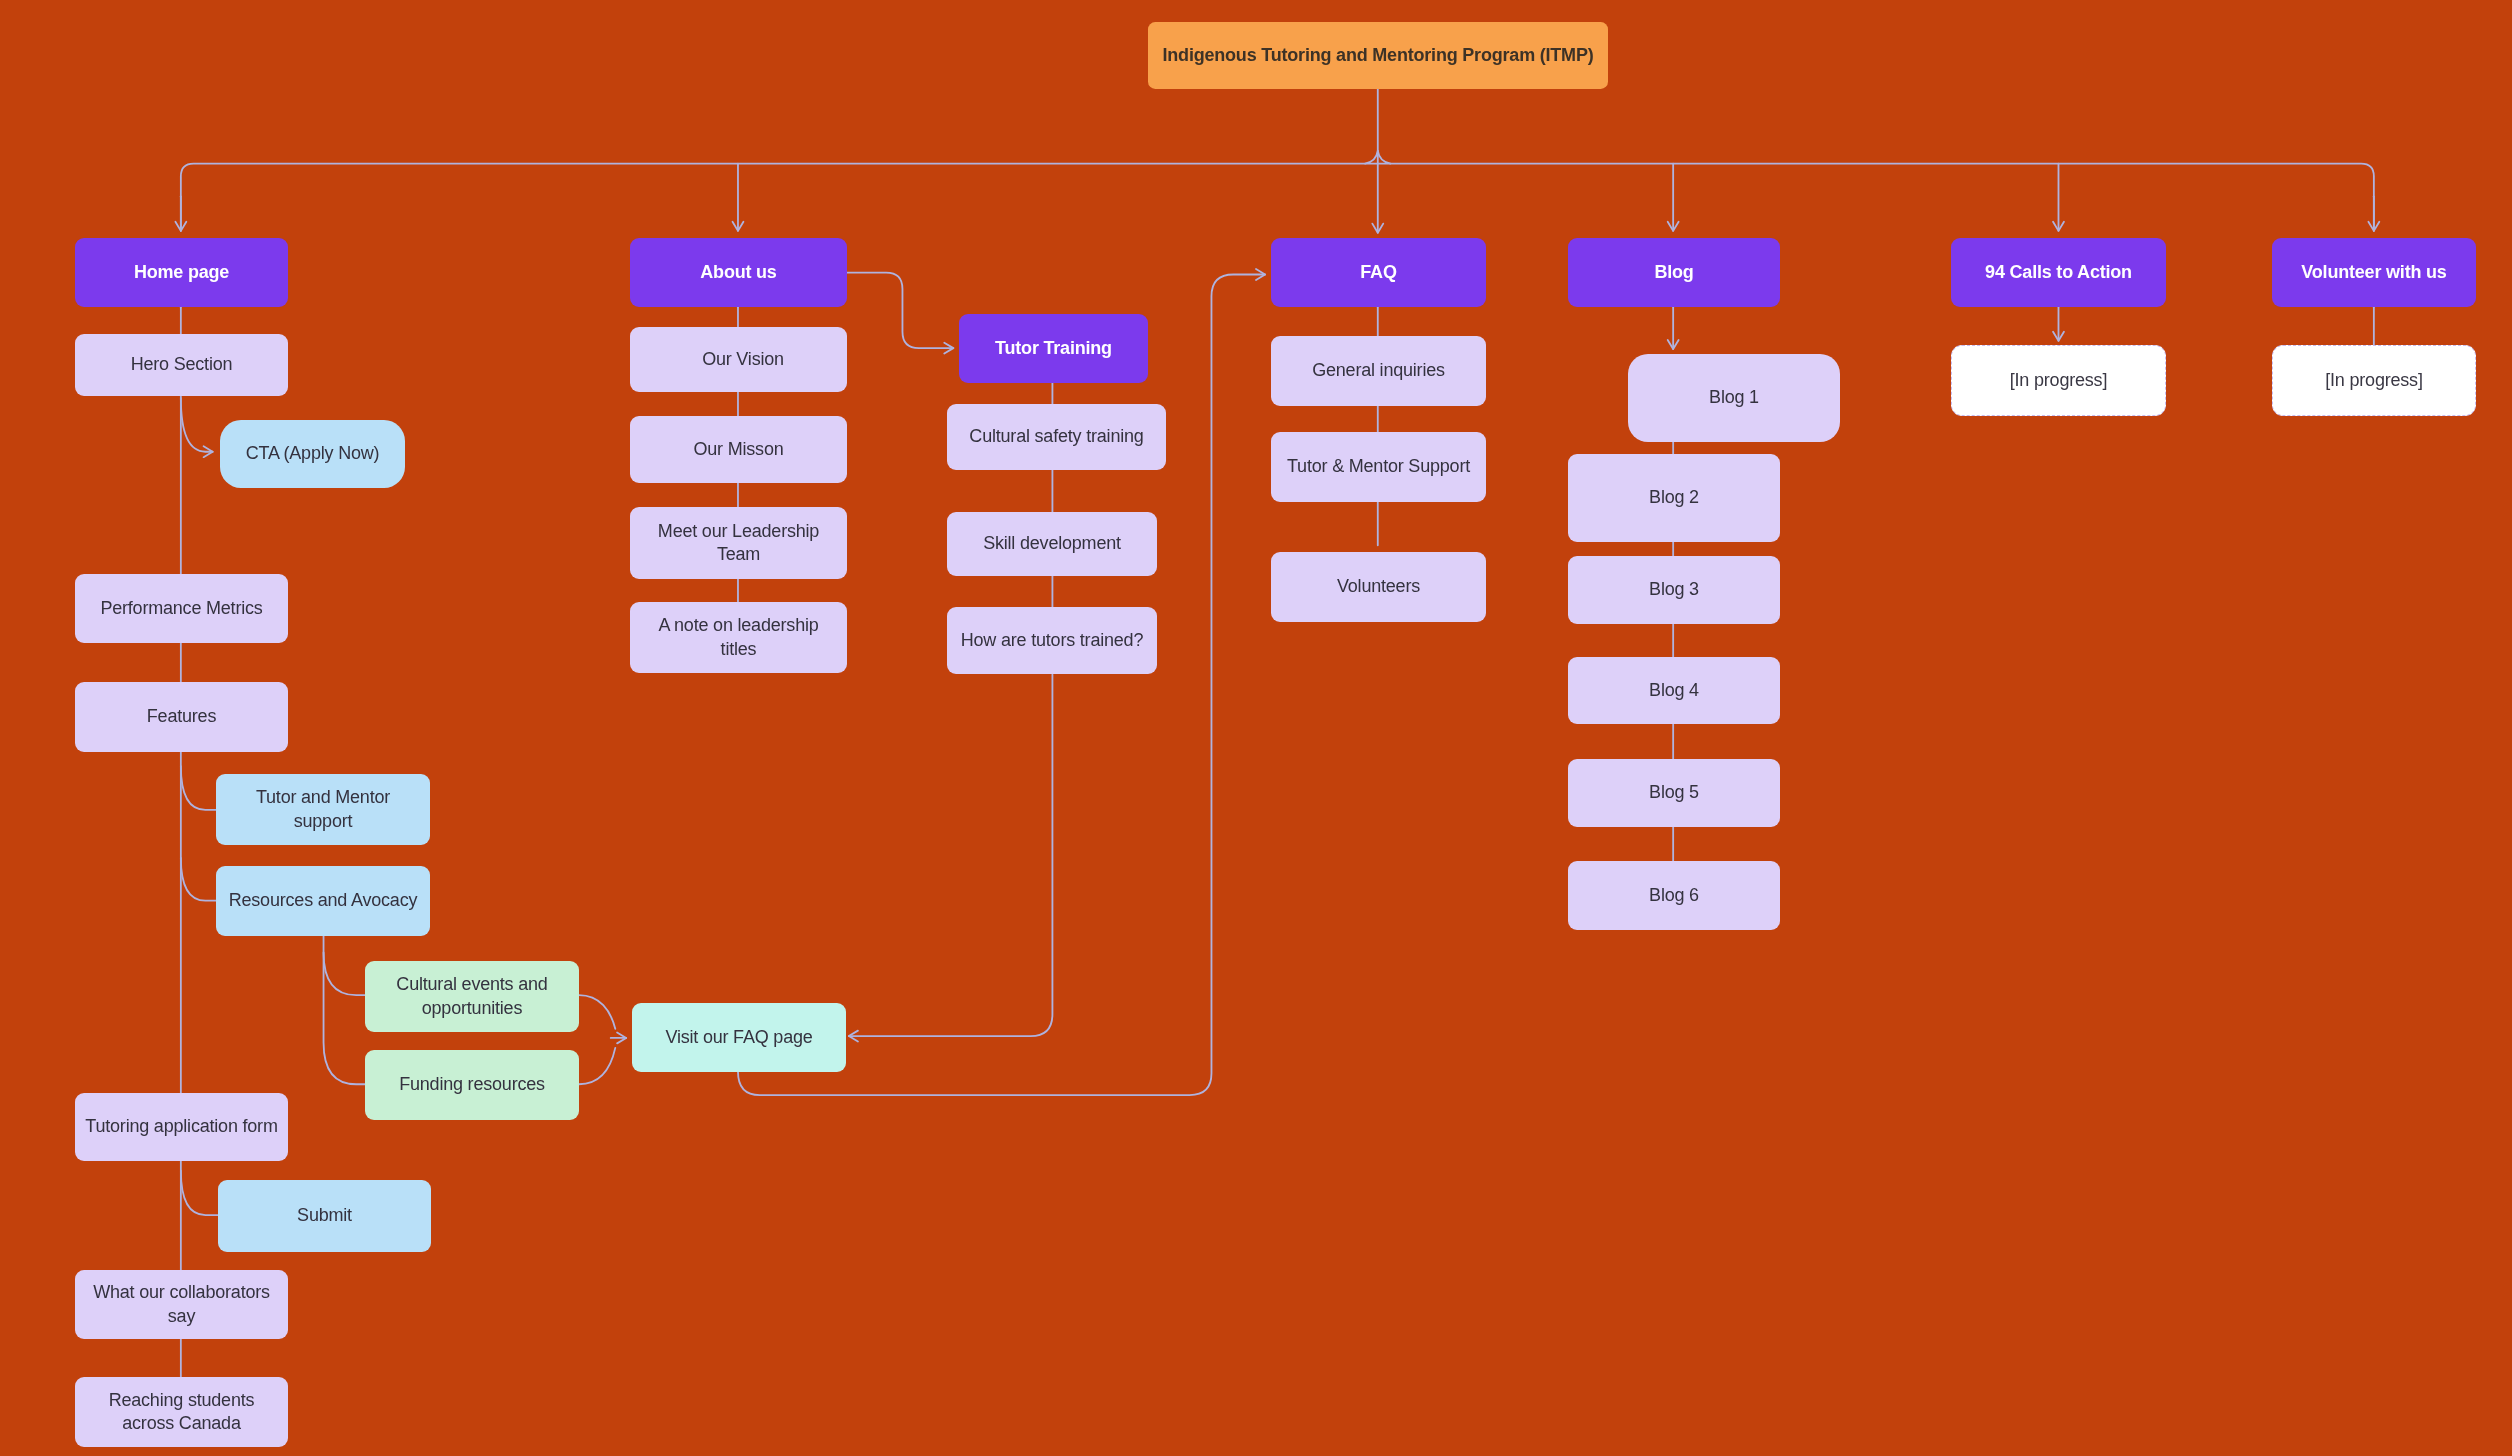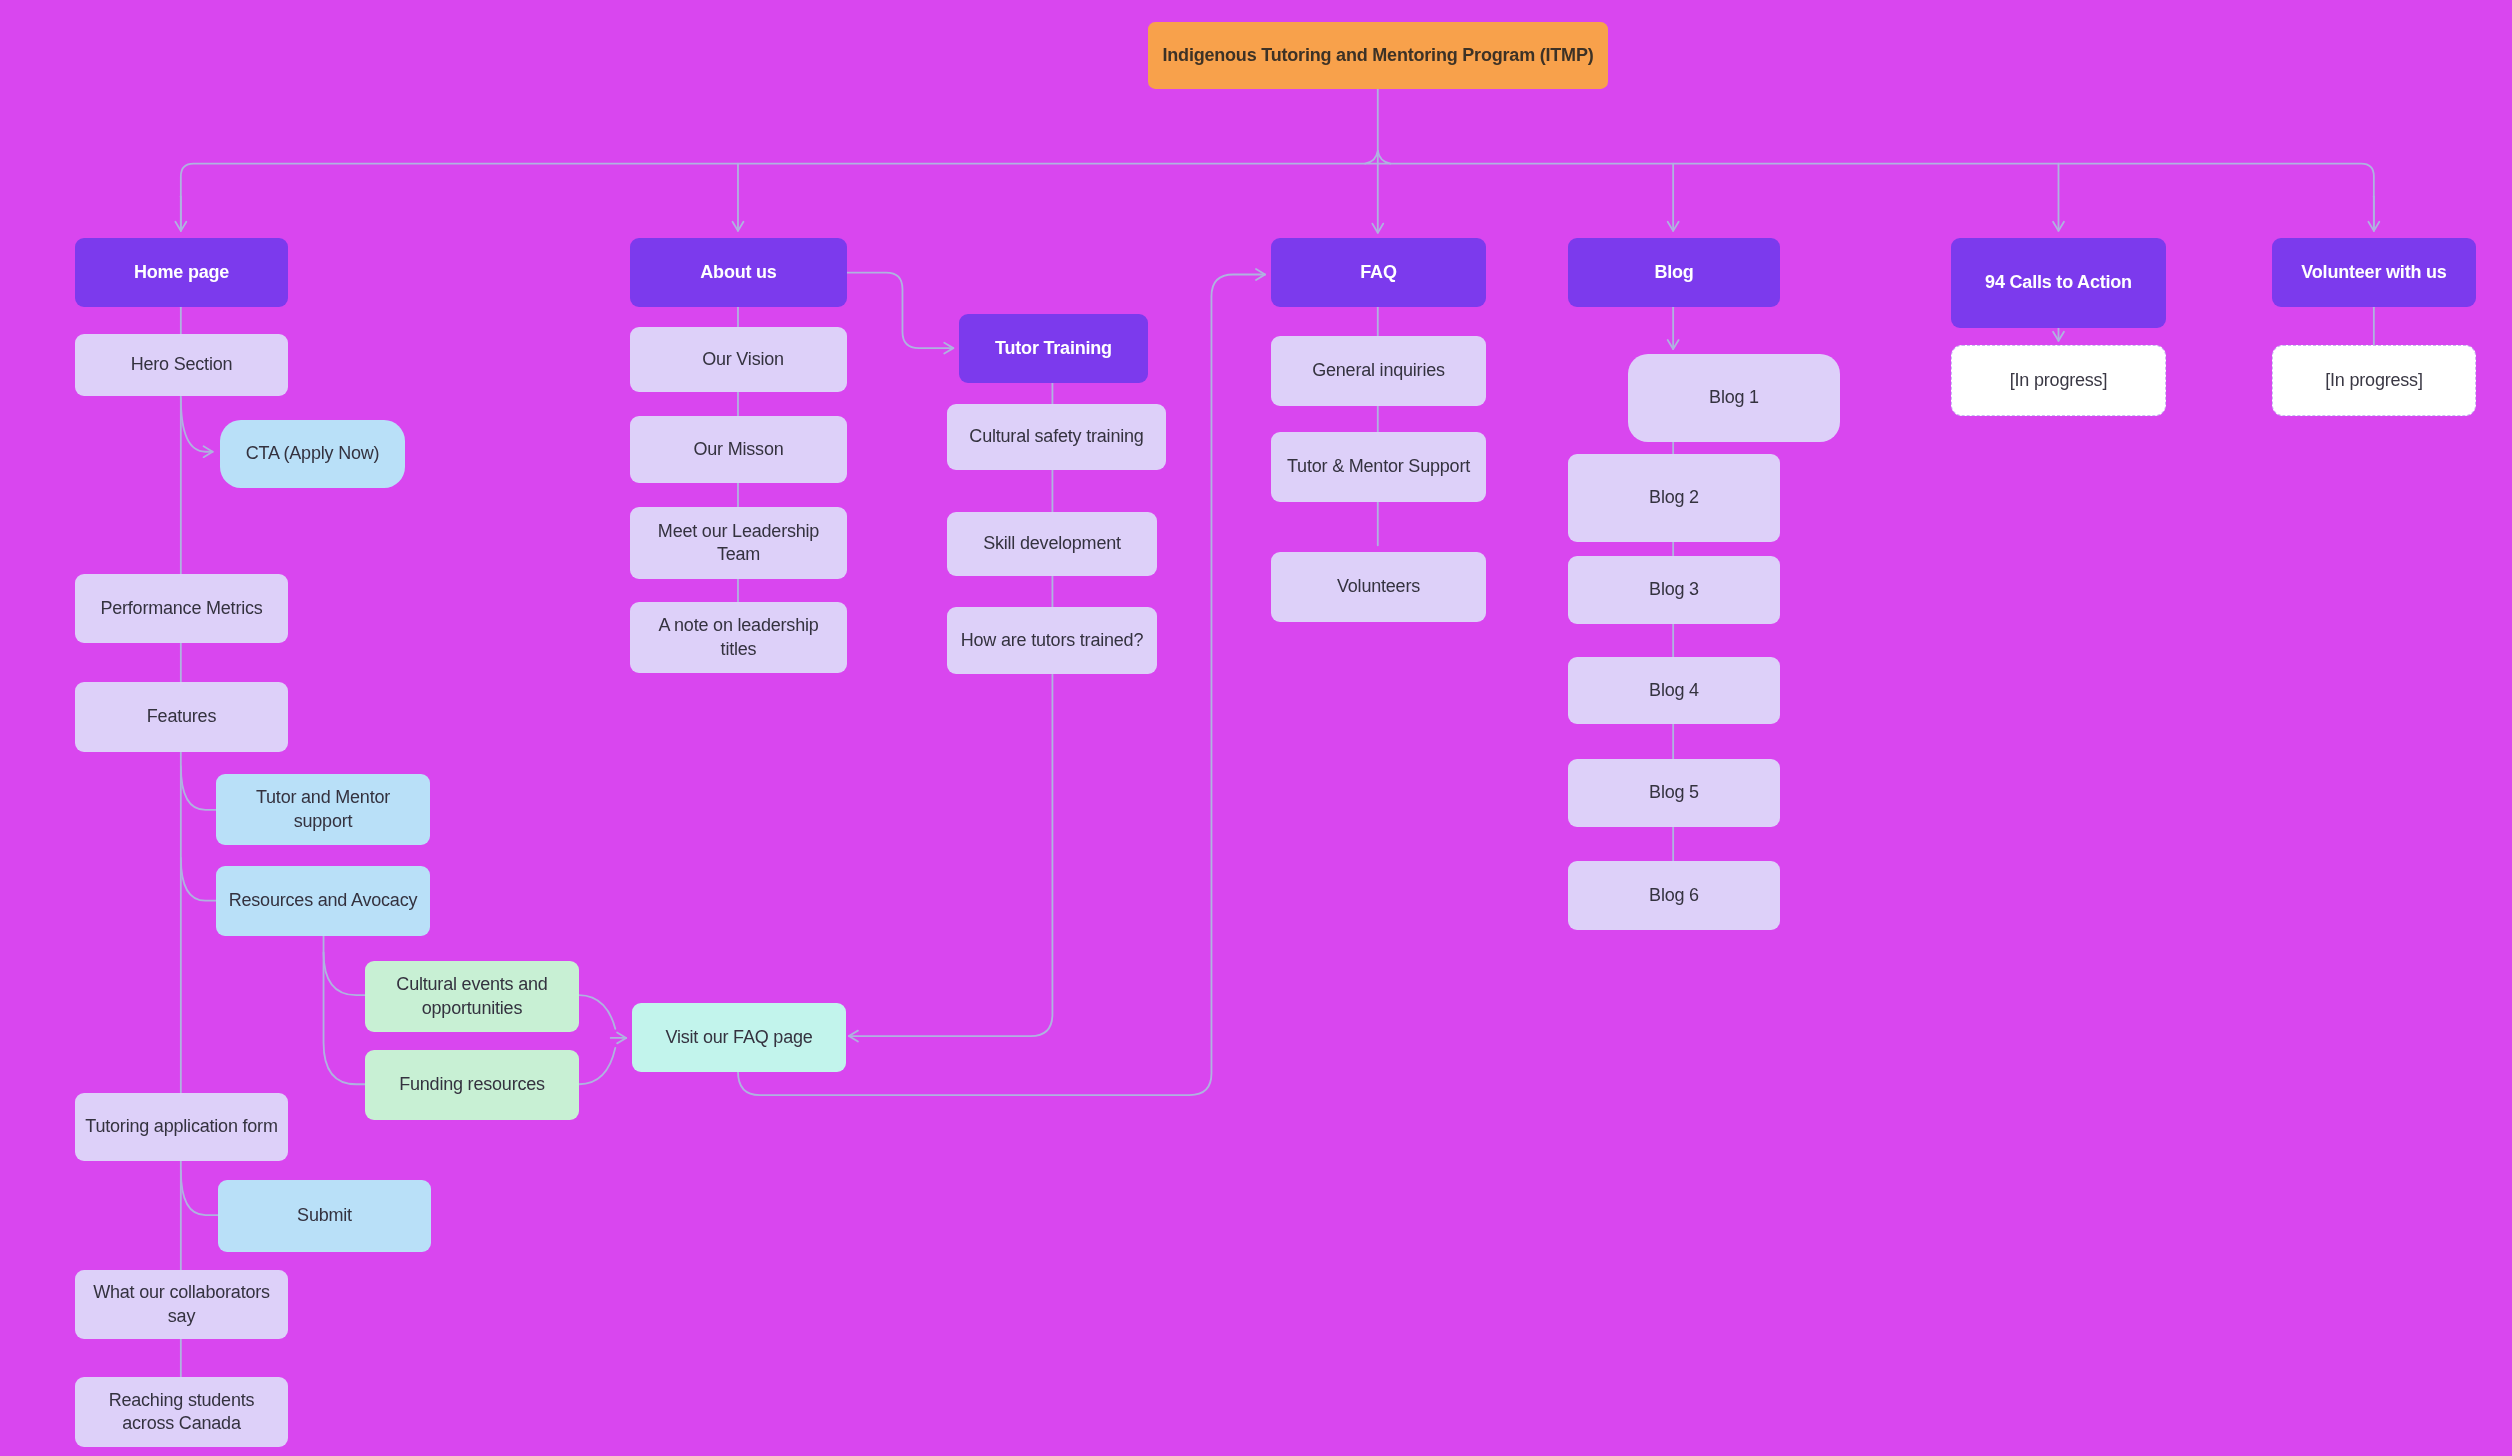--- a/index.html
+++ b/index.html
@@ -1,18 +1,18 @@
 <!DOCTYPE html>
 <html style="font-size:14.5px"><head>
 <meta charset="utf-8">
 <style>
   html,body{margin:0;padding:0;background:#FDFDFF;}
   body{width:2512px;height:1456px;overflow:hidden;
        font-family:"Liberation Sans","DejaVu Sans",sans-serif;}
-  #canvas{position:relative;width:2512px;height:1456px;background:#d946ef;}
+  #canvas{position:relative;width:2512px;height:1456px;background:#c2410c;}
   #wires{position:absolute;left:0;top:0;z-index:1;}
   .node{position:absolute;z-index:2;display:flex;align-items:center;justify-content:center;
         text-align:center;border-radius:9px;font-size:18px;font-weight:500;
         letter-spacing:-0.2px;line-height:1.28;color:#34323F;padding:3.6px 9px;
         box-sizing:border-box;white-space:normal;}
   .root{background:#F8A14B;color:#3D3226;font-weight:bold;border-radius:7.3px;
         font-size:18px;white-space:nowrap;}
   .hdr{background:#7C3AED;color:#FFFFFF;font-weight:bold;white-space:nowrap;}
   .child{background:#DDD0F9;}
   .blue{background:#B9E0F8;}
@@ -104,20 +104,20 @@
   <div class="node child" style="left:1271px;top:527px;width:215px;height:70px;margin-top:25px;">Volunteers</div>
 
   <div class="node hdr" style="left:1568px;top:238px;width:212px;height:69px;">Blog</div>
   <div class="node child" style="left:1628px;top:354px;width:212px;height:88px;border-radius:20px;">Blog 1</div>
   <div class="node child" style="left:1568px;top:454px;width:212px;height:88px;">Blog 2</div>
   <div class="node child" style="left:1568px;top:556px;width:212px;height:68px;">Blog 3</div>
   <div class="node child" style="left:1568px;top:657px;width:212px;height:67px;">Blog 4</div>
   <div class="node child" style="left:1568px;top:759px;width:212px;height:68px;">Blog 5</div>
   <div class="node child" style="left:1568px;top:861px;width:212px;height:69px;">Blog 6</div>
 
-  <div class="node hdr" style="left:1951px;top:238px;width:215px;height:90px;">94 Calls to Action</div>
+  <div class="node hdr" style="left:1951px;top:238px;width:215px;height:69px;">94 Calls to Action</div>
   <div class="node dashed" style="left:1951px;top:345px;width:215px;height:71px;">[In progress]</div>
 
   <div class="node hdr" style="left:2272px;top:238px;width:204px;height:69px;">Volunteer with us</div>
   <div class="node dashed" style="left:2272px;top:345px;width:204px;height:71px;">[In progress]</div>
 
 </div>
 
 
 </body></html>

